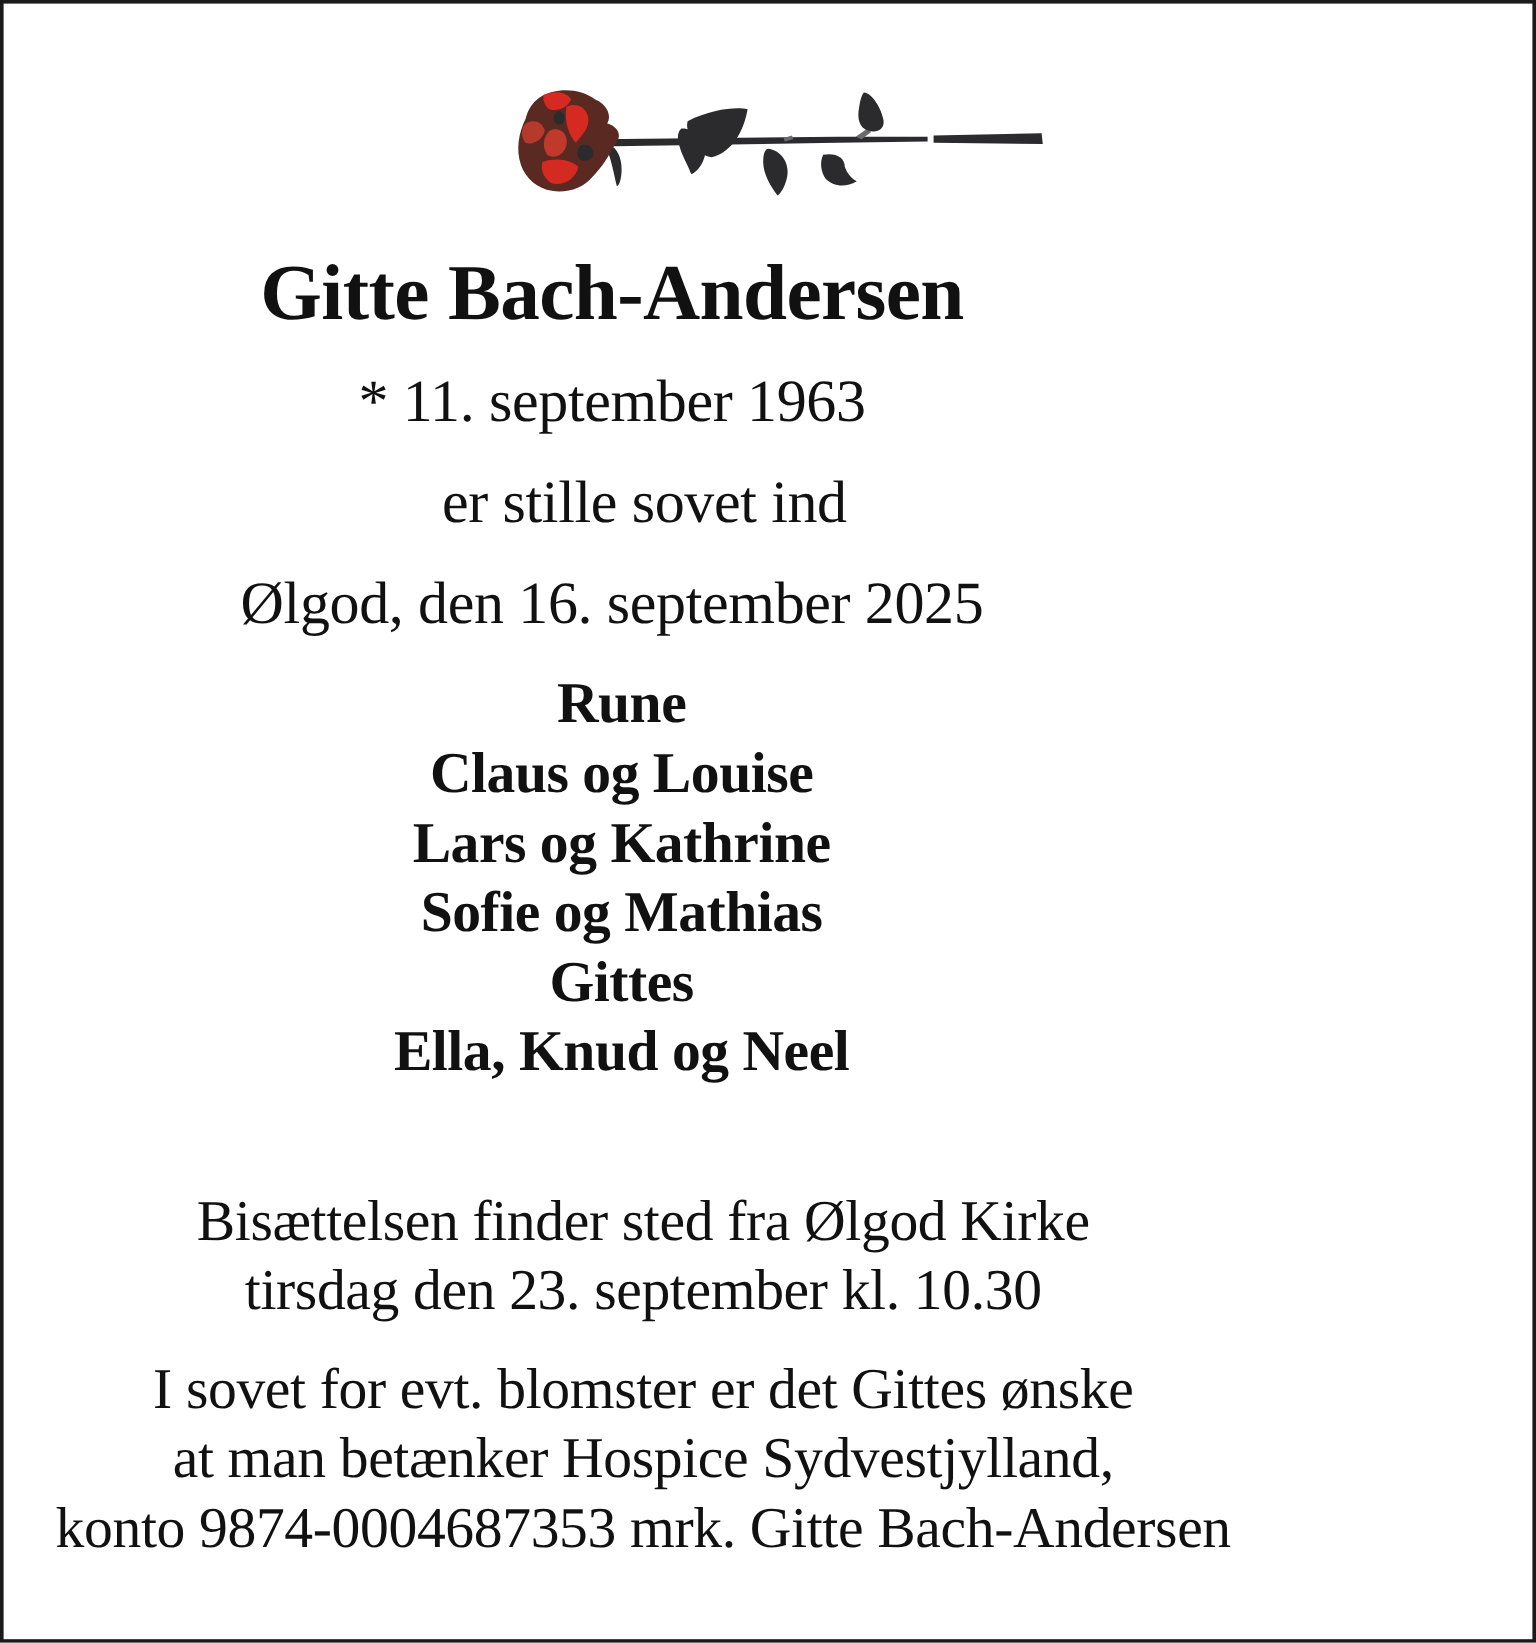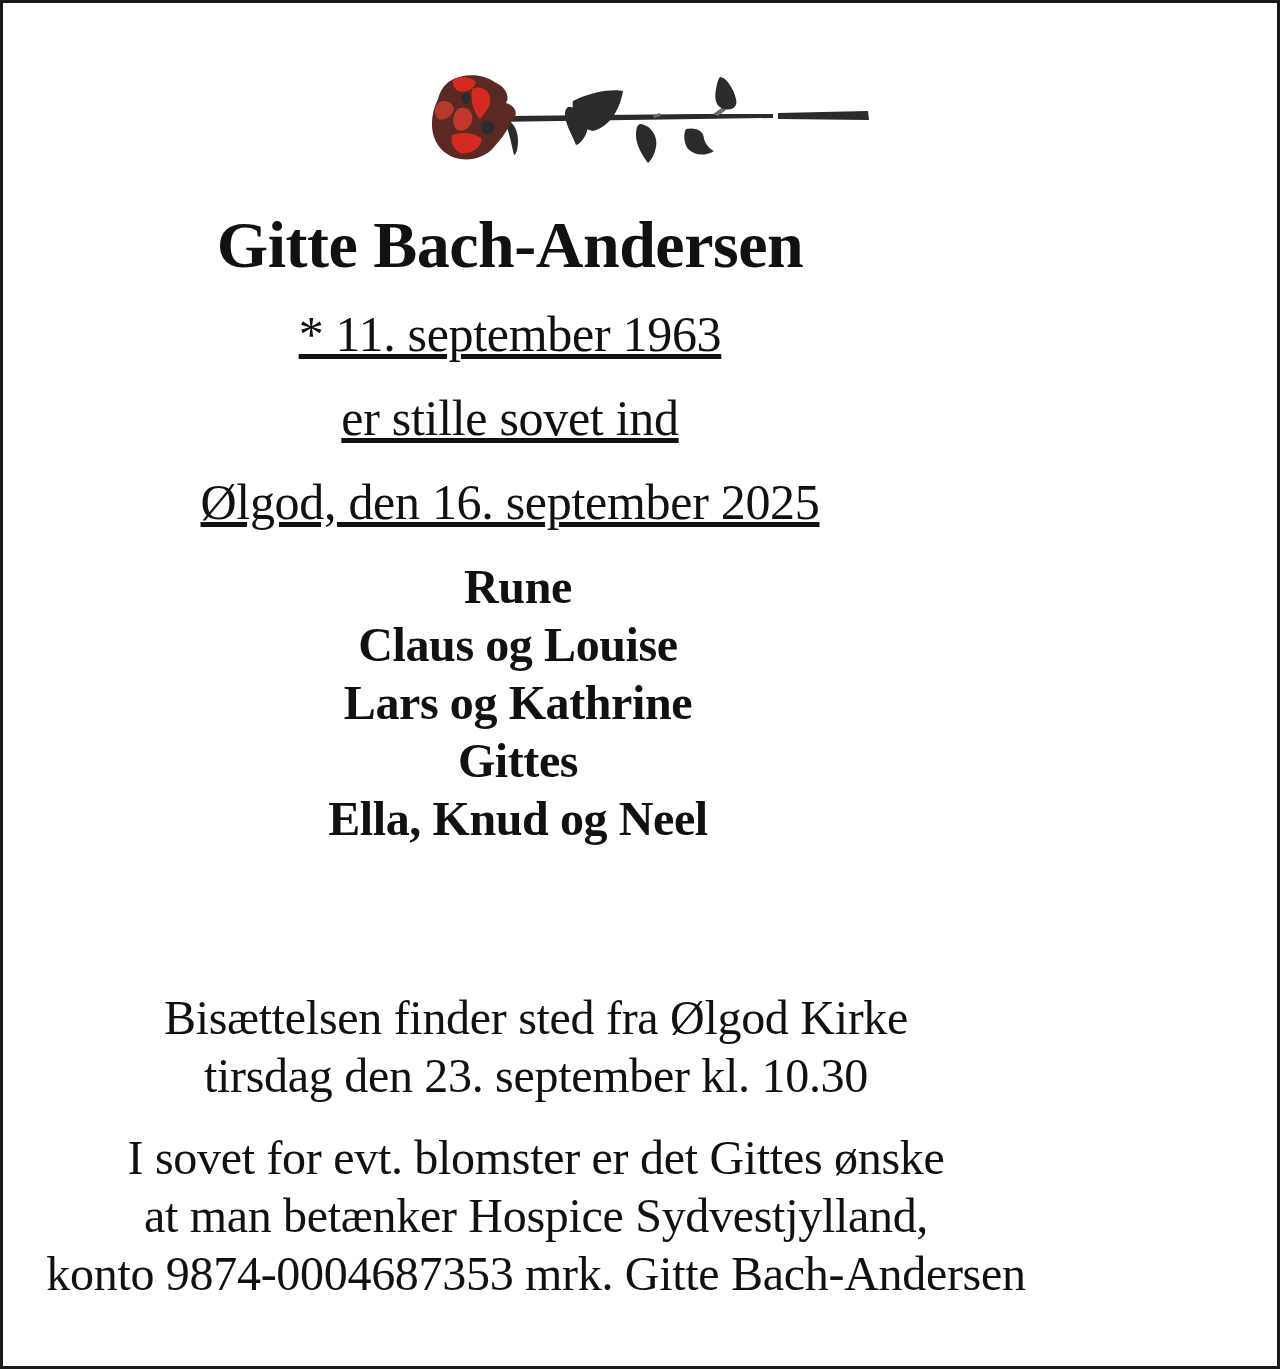--- a/index.html
+++ b/index.html
@@ -35,24 +35,23 @@
       top: 204px;
       font-size: 66px;
       font-weight: bold;
       line-height: 76px;
       letter-spacing: -0.5px;
     }
     .reg {
       font-size: 50px;
       line-height: 58px;
       letter-spacing: -0.3px;
-      text-decoration: underline;
     }
     .born { top: 302px; }
-    .sleep { top: 386px; }
+    .sleep { top: 386px; padding-left: 27px; }
     .place { top: 470px; }
     .family {
       position: absolute;
       left: 0;
       top: 555px;
       width: 1030px;
     }
     .family div {
       font-size: 48px;
       font-weight: bold;
@@ -110,20 +109,21 @@
 
   <div class="line title">Gitte Bach-Andersen</div>
   <div class="line reg born">* 11. september 1963</div>
   <div class="line reg sleep">er stille sovet ind</div>
   <div class="line reg place">Ølgod, den 16. september 2025</div>
 
   <div class="family">
     <div>Rune</div>
     <div>Claus og Louise</div>
     <div>Lars og Kathrine</div>
+    <div>Sofie og Mathias</div>
     <div>Gittes</div>
     <div>Ella, Knud og Neel</div>
   </div>
 
   <div class="block funeral">
     <div>Bisættelsen finder sted fra Ølgod Kirke</div>
     <div>tirsdag den 23. september kl. 10.30</div>
   </div>
 
   <div class="block wish">

